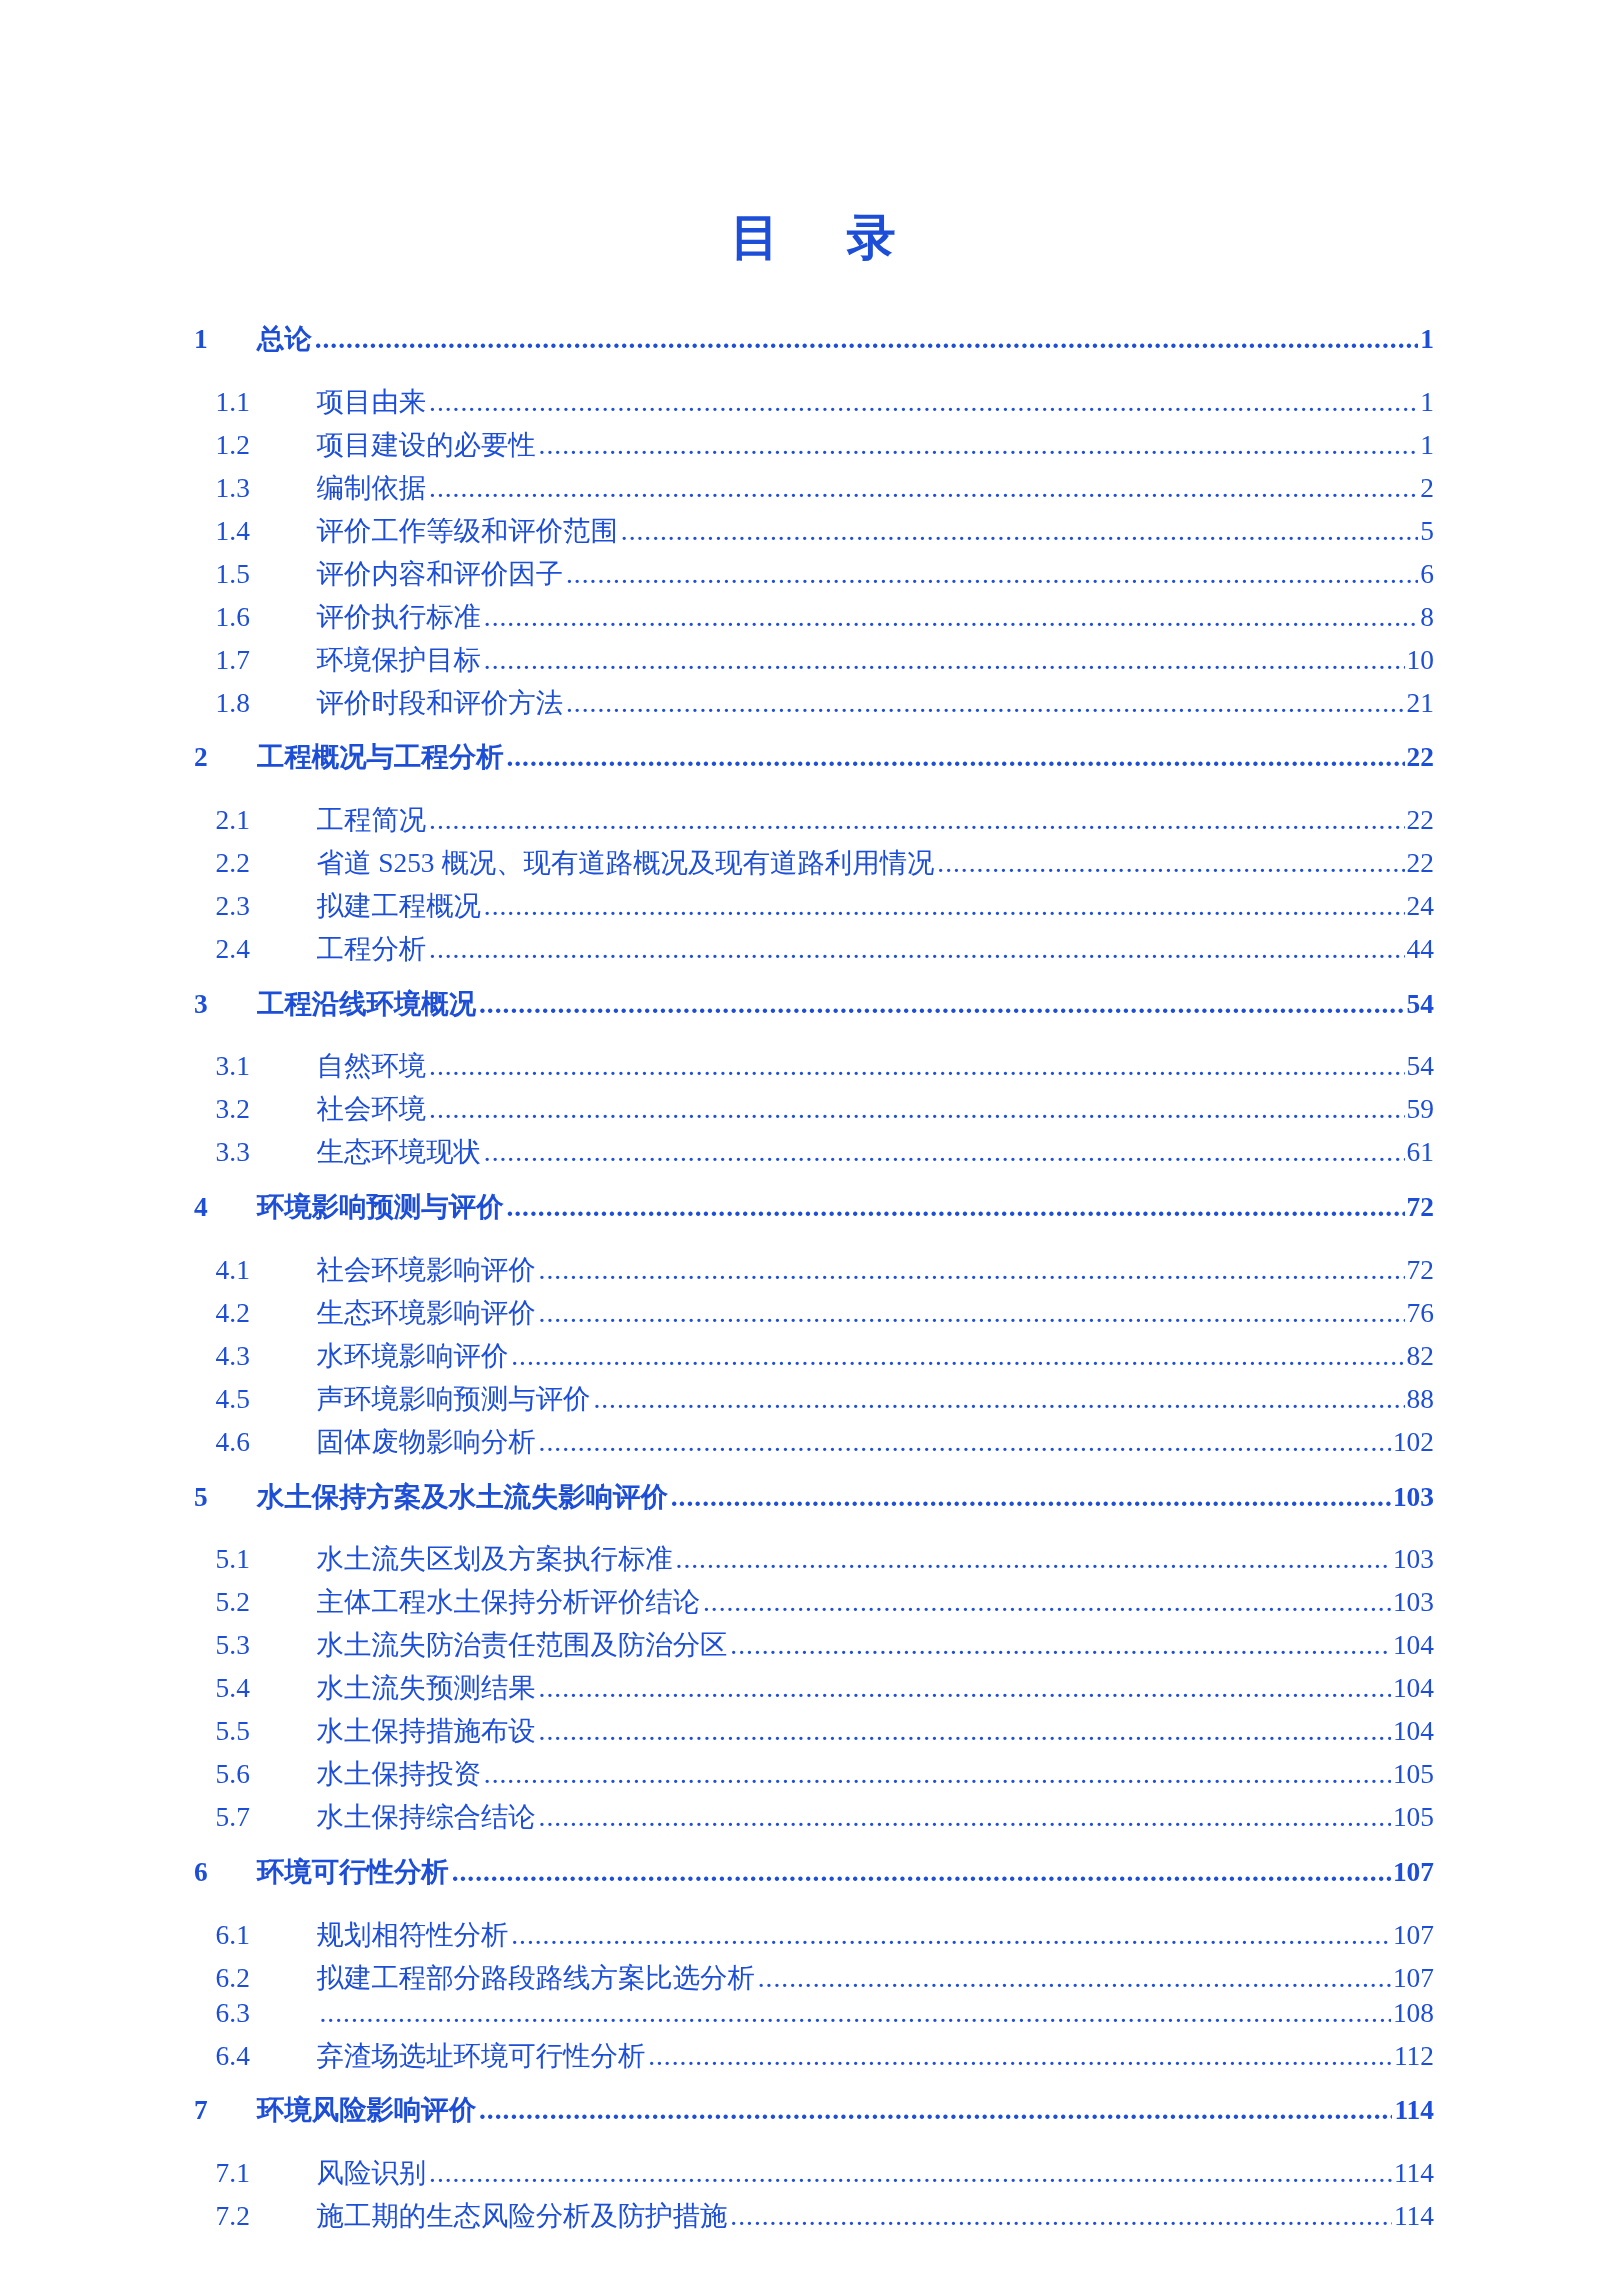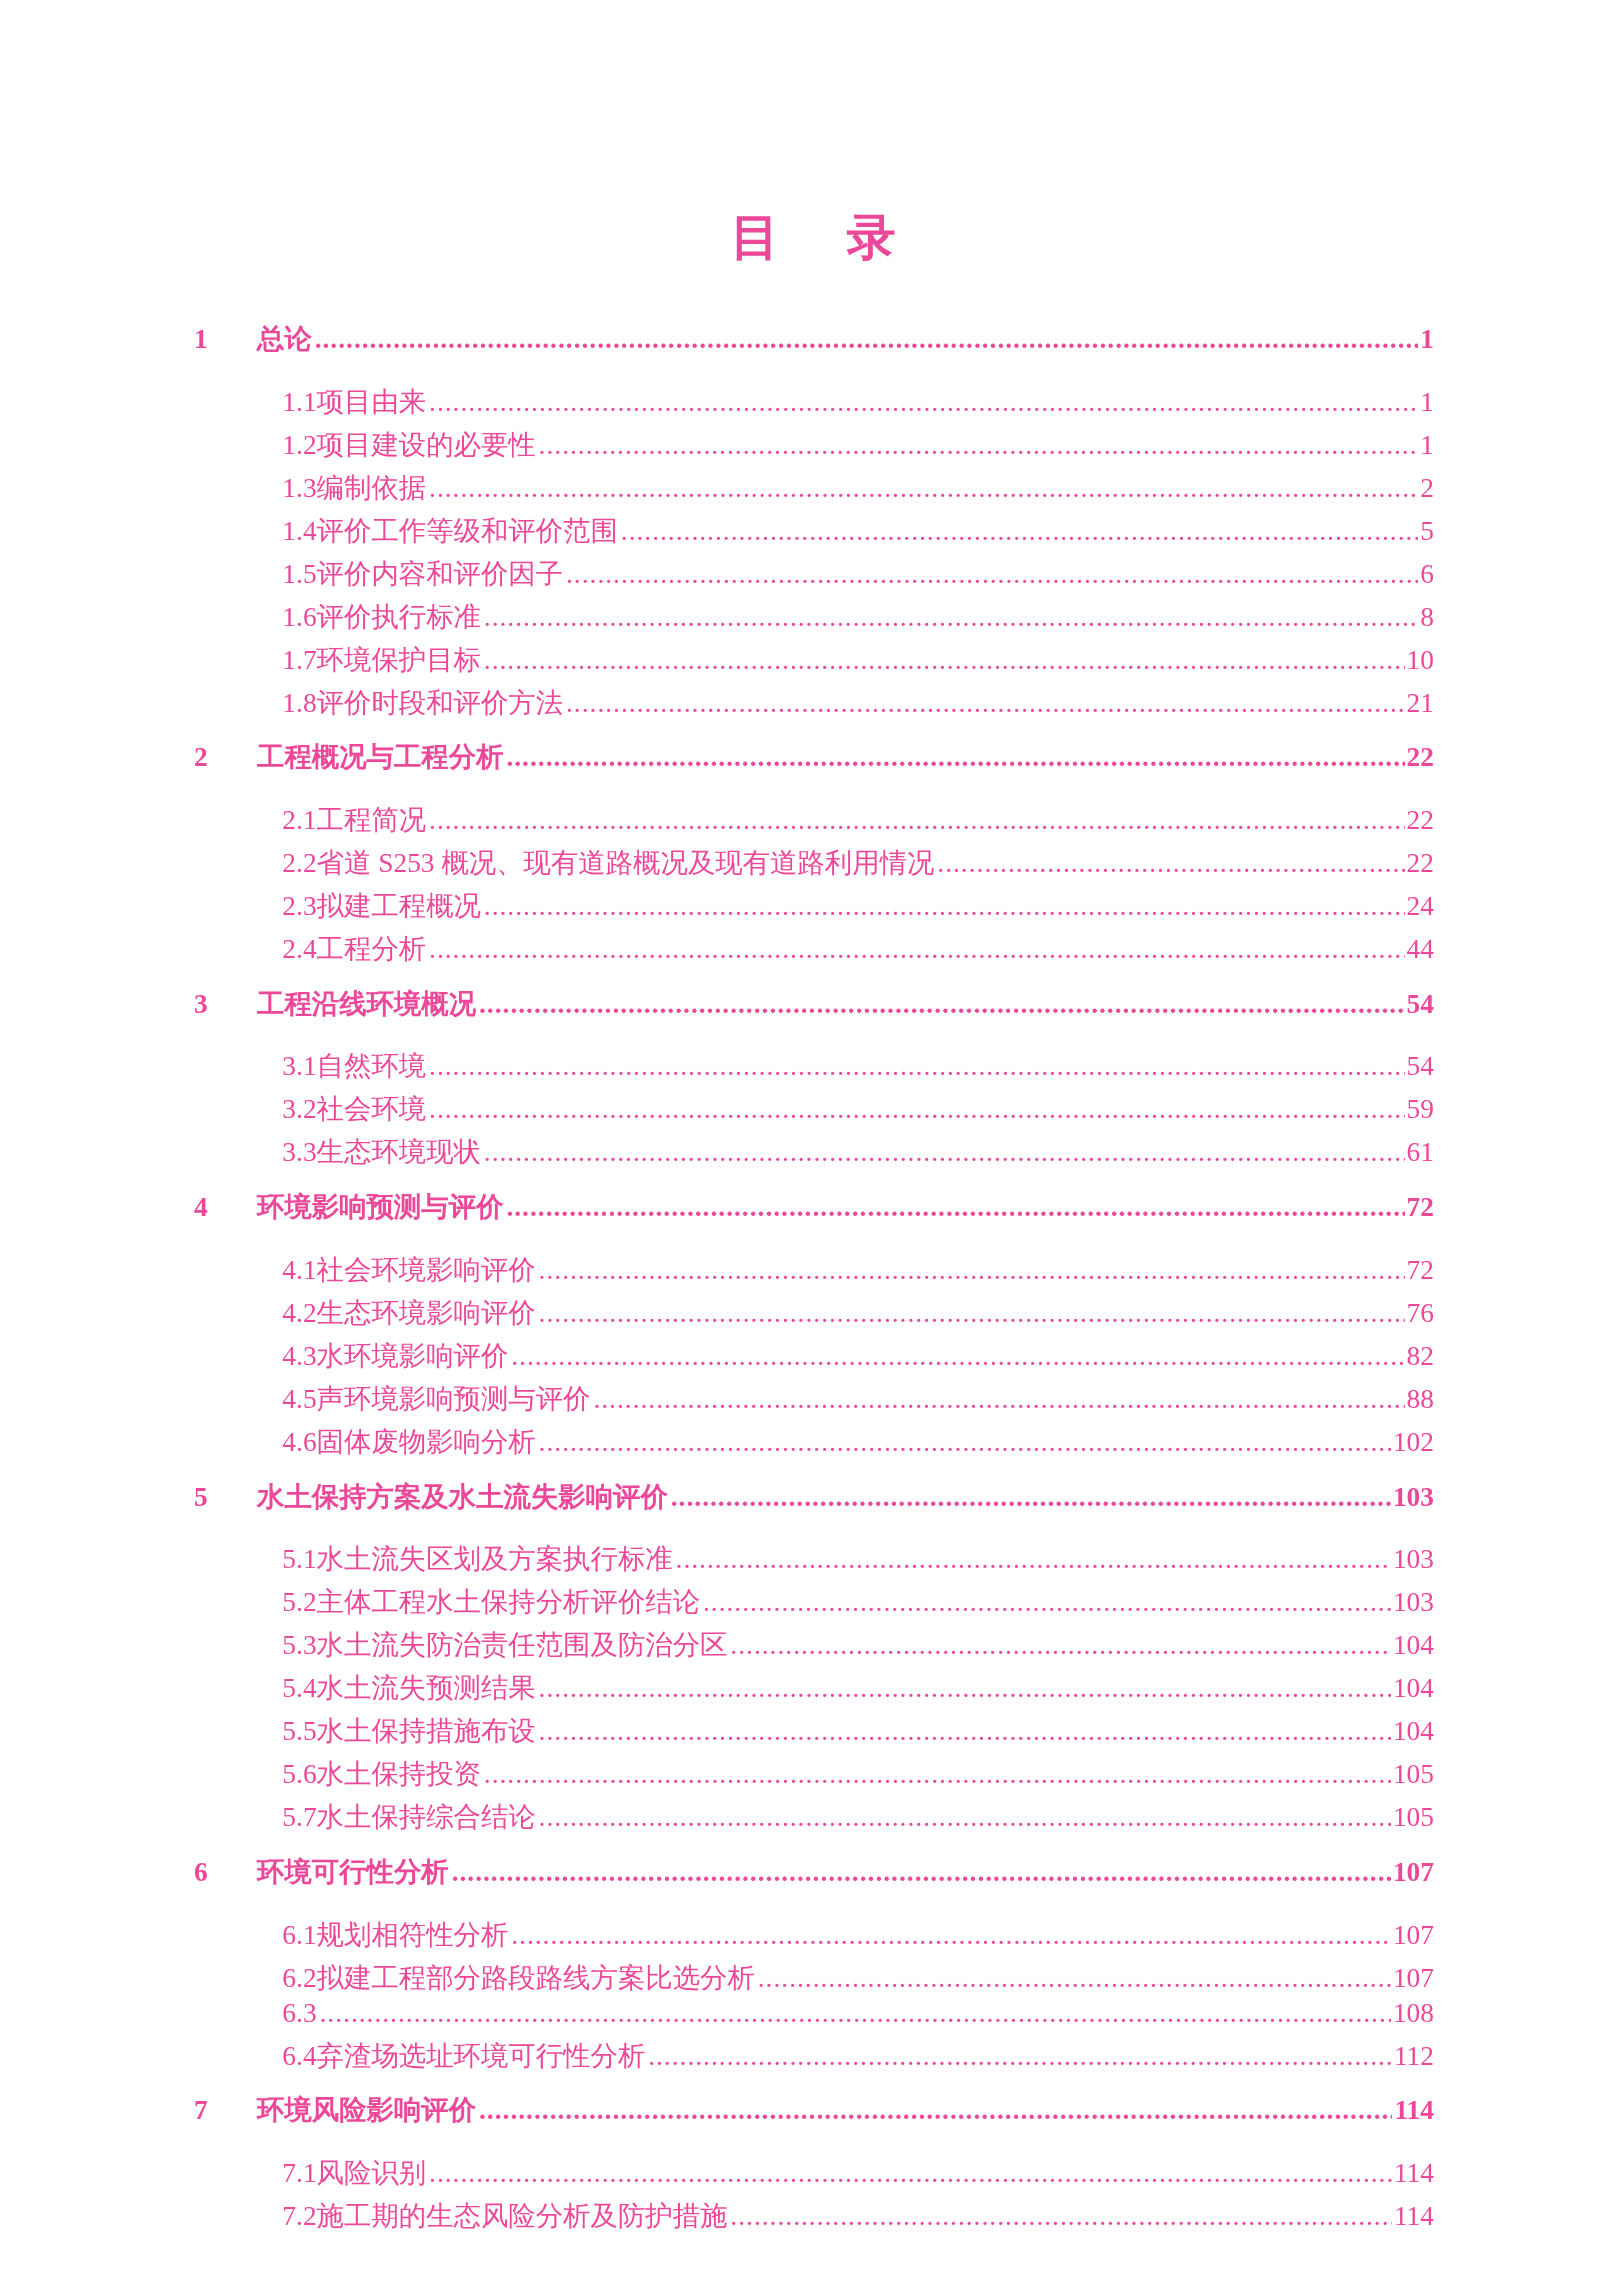--- a/index.html
+++ b/index.html
@@ -1,21 +1,21 @@
 <!DOCTYPE html>
 <html><head>
 <meta charset="utf-8">
 <style>
   html, body { margin: 0; padding: 0; background: #888; }
   .page {
     position: relative;
     width: 1621px;
     height: 2293px;
     background: #ffffff;
-    color: #ec4899;
+    color: #1d4ed8;
     font-family: "Liberation Serif", "DejaVu Serif", serif;
     overflow: hidden;
   }
   .content {
     position: absolute;
     left: 194px;
     top: 0;
     width: 1240px;
   }
   .toc-title {
@@ -37,21 +37,20 @@
     line-height: 35px;
     white-space: nowrap;
   }
   .row.chapter {
     font-weight: bold;
     margin-top: 11.8px;
     margin-bottom: 19.6px;
   }
   .row.sub {
     padding-left: 21.6px;
-    text-align: right;
   }
   .num {
     flex: 0 0 auto;
     display: inline-block;
   }
   .row.chapter .num { width: 63px; }
   .row.sub .num { width: 101px; }
   .entry-title { flex: 0 0 auto; margin-top: 8px; }
   .dots {
     flex: 1 1 auto;

